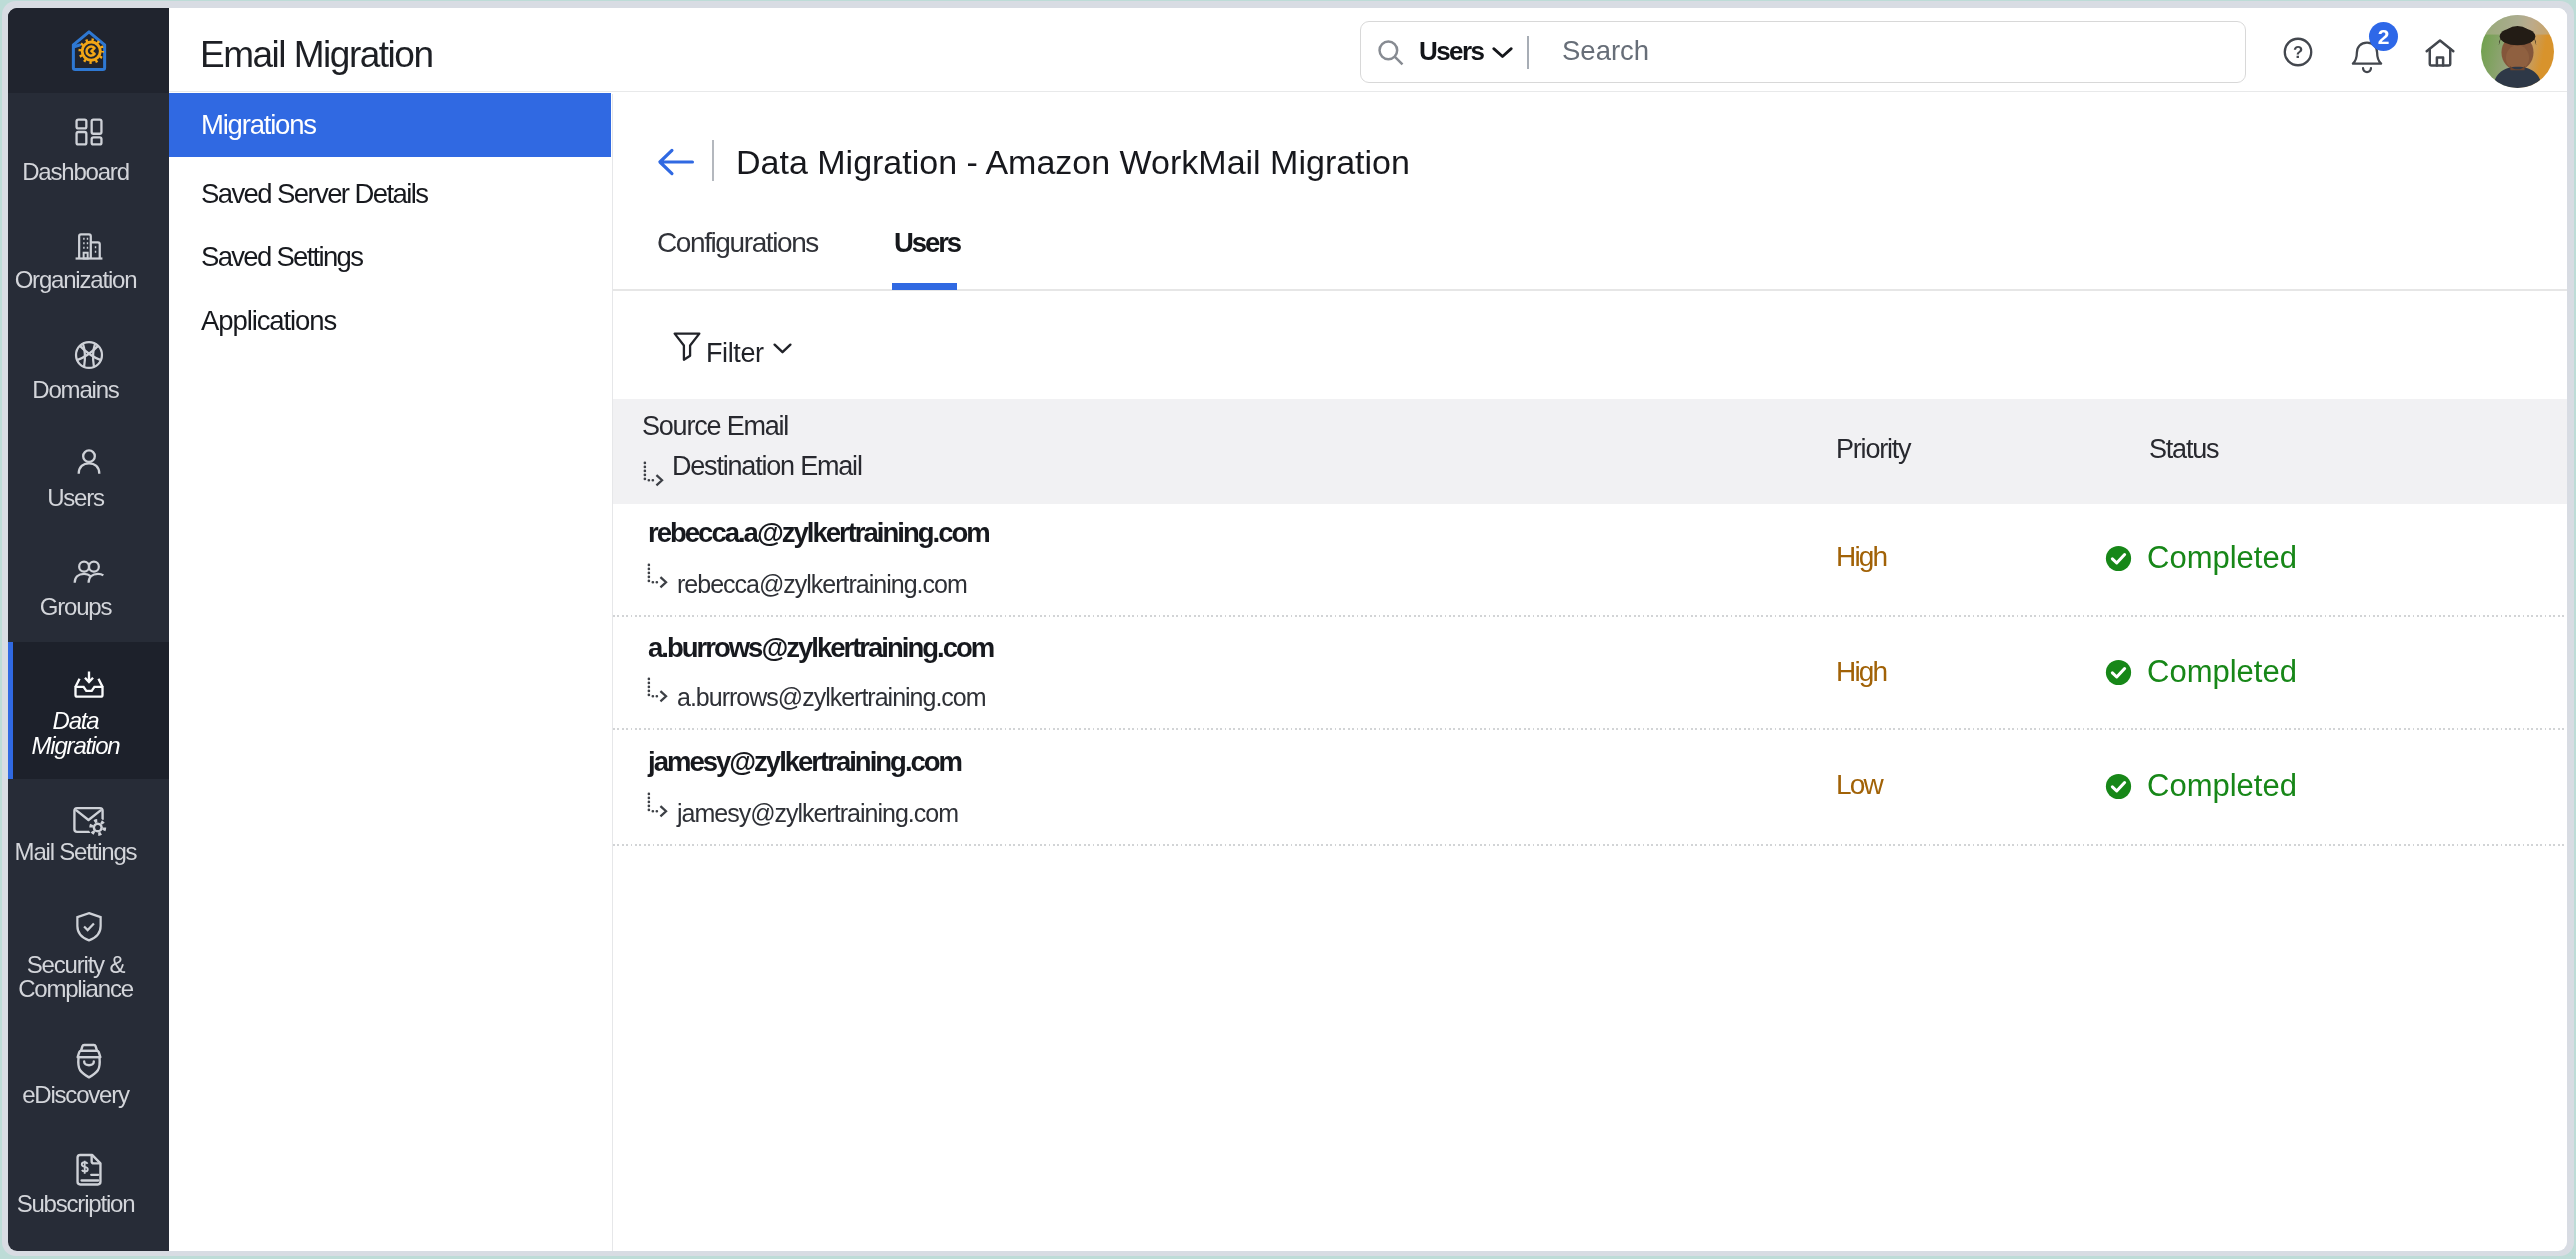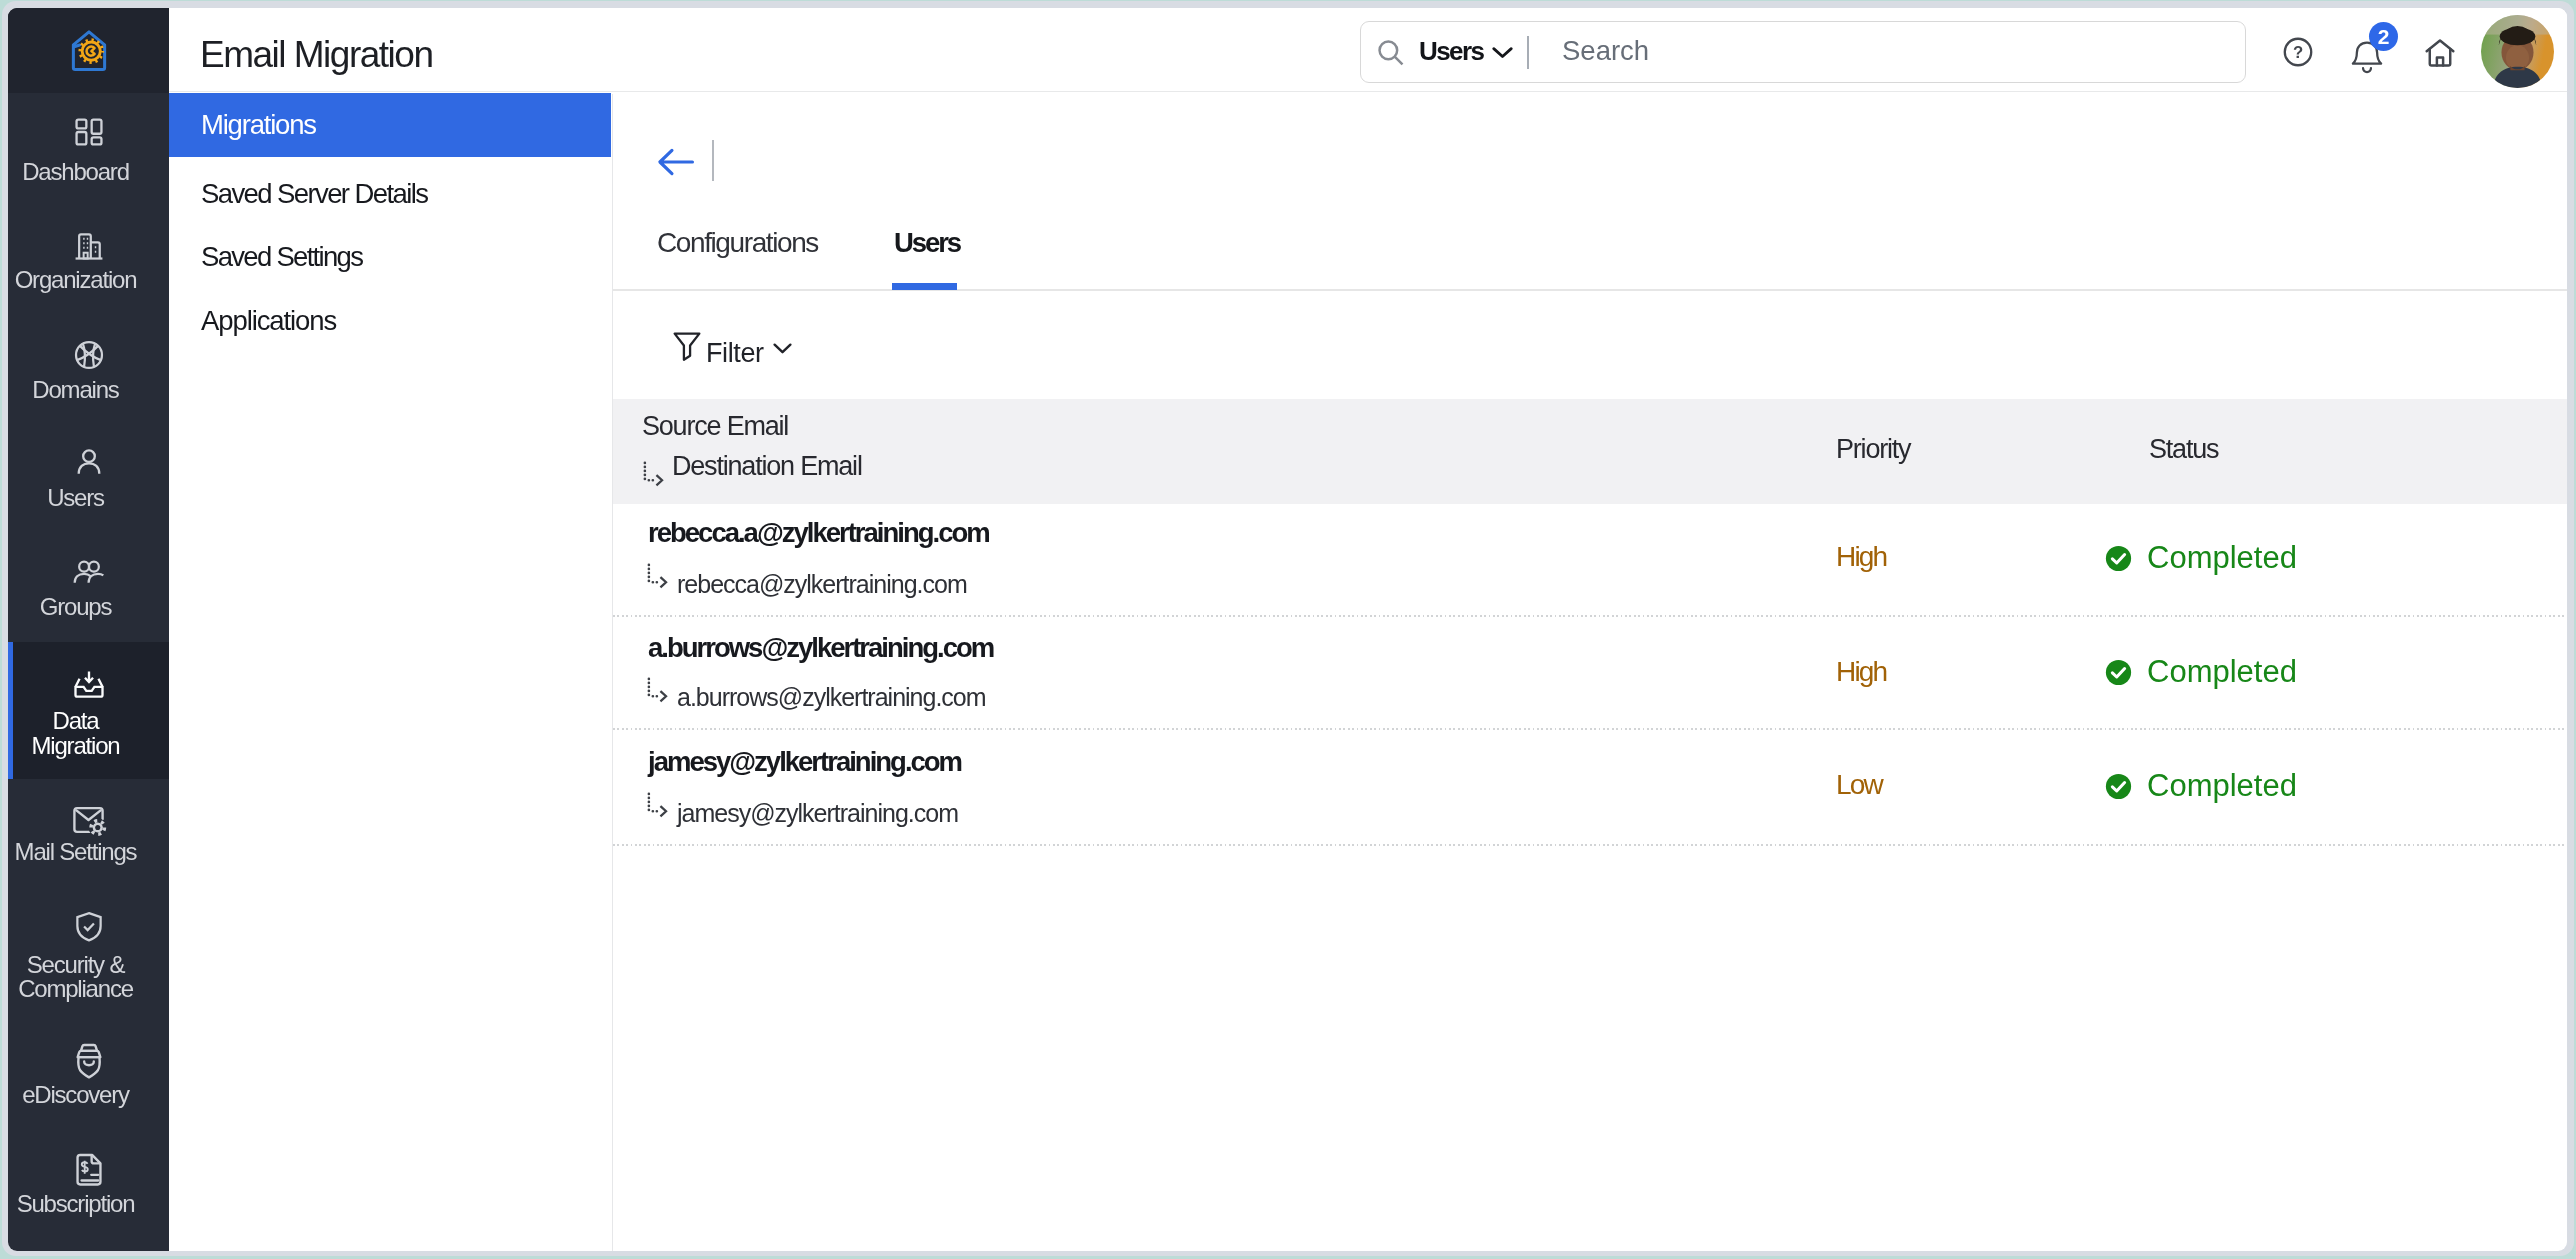--- a/index.html
+++ b/index.html
@@ -120,21 +120,21 @@
   <div class="abs railitem vcent" style="top:599px;">Groups</div>
 
   <div class="abs railicon" style="top:659px;">
     <svg width="36" height="36" viewBox="0 0 40 40" fill="none" stroke="#fafbfc" stroke-width="2.6">
       <path d="M5 21 v10 a2 2 0 0 0 2 2 h26 a2 2 0 0 0 2 -2 v-10"></path>
       <path d="M5 22 l4.5 -9 M35 22 l-4.5 -9"></path>
       <path d="M5 22 h9 l3 4.5 h6 l3 -4.5 h9"></path>
       <path d="M20 5 v11 M15.5 12 l4.5 4.8 4.5 -4.8"></path>
     </svg>
   </div>
-  <div class="abs railitem" style="top:700px; line-height:25px; color:#fff;">Data<br>Migration</div>
+  <div class="abs railitem" style="top:700px; line-height:25px; color:#fff;font-style:italic;">Data<br>Migration</div>
 
   <div class="abs railicon" style="top:794px;">
     <svg width="37" height="36" viewBox="0 0 42 40" fill="none">
       <path d="M25 33.5 H8 a3 3 0 0 1 -3 -3 V9.5 a3 3 0 0 1 3 -3 h26 a3 3 0 0 1 3 3 V19" stroke="#ced1d7" stroke-width="2.7" fill="none" stroke-linecap="round"></path>
       <path d="M6.5 8.5 L21 20 L35.5 8.5" stroke="#ced1d7" stroke-width="2.7" fill="none" stroke-linejoin="round"></path>
       <circle cx="31.5" cy="28.5" r="10.5" fill="#272c37"></circle>
       <circle cx="31.5" cy="28.5" r="5.8" fill="#ced1d7"></circle>
       <circle cx="31.5" cy="28.5" r="7.6" stroke="#ced1d7" stroke-width="4" fill="none" stroke-dasharray="3.4 4.5"></circle>
       <circle cx="31.5" cy="28.5" r="2.9" fill="#272c37"></circle>
     </svg>
@@ -244,20 +244,21 @@
   <div class="abs navtext vcent" style="top:186px;">Saved Server Details</div>
   <div class="abs navtext vcent" style="top:249px; letter-spacing:-1.7px;">Saved Settings</div>
   <div class="abs navtext vcent" style="top:313px; letter-spacing:-1.1px;">Applications</div>
 
   <div class="abs" style="left:647px; top:136px;">
     <svg width="41" height="36" viewBox="0 0 46 40" fill="none" stroke="#3069e2" stroke-width="3.6" stroke-linecap="round" stroke-linejoin="round">
       <path d="M42 20 H6 M19 7 L5.5 20 L19 33"></path>
     </svg>
   </div>
   <div class="abs cdivider"></div>
+  <div class="abs ctitle">Data Migration - Amazon WorkMail Migration</div>
   <div class="abs tab tab1">Configurations</div>
   <div class="abs tab tab2">Users</div>
   <div class="abs tabline"></div>
   <div class="abs tabu"></div>
   <div class="abs" style="left:664px; top:322px;">
     <svg width="30" height="32" viewBox="0 0 34 36" fill="none" stroke="#212329" stroke-width="2.6" stroke-linejoin="round">
       <path d="M3 4 h28 L20.5 17.5 V29 l-7 4.5 V17.5 Z"></path>
     </svg>
   </div>
   <div class="abs filtertxt">Filter</div>

